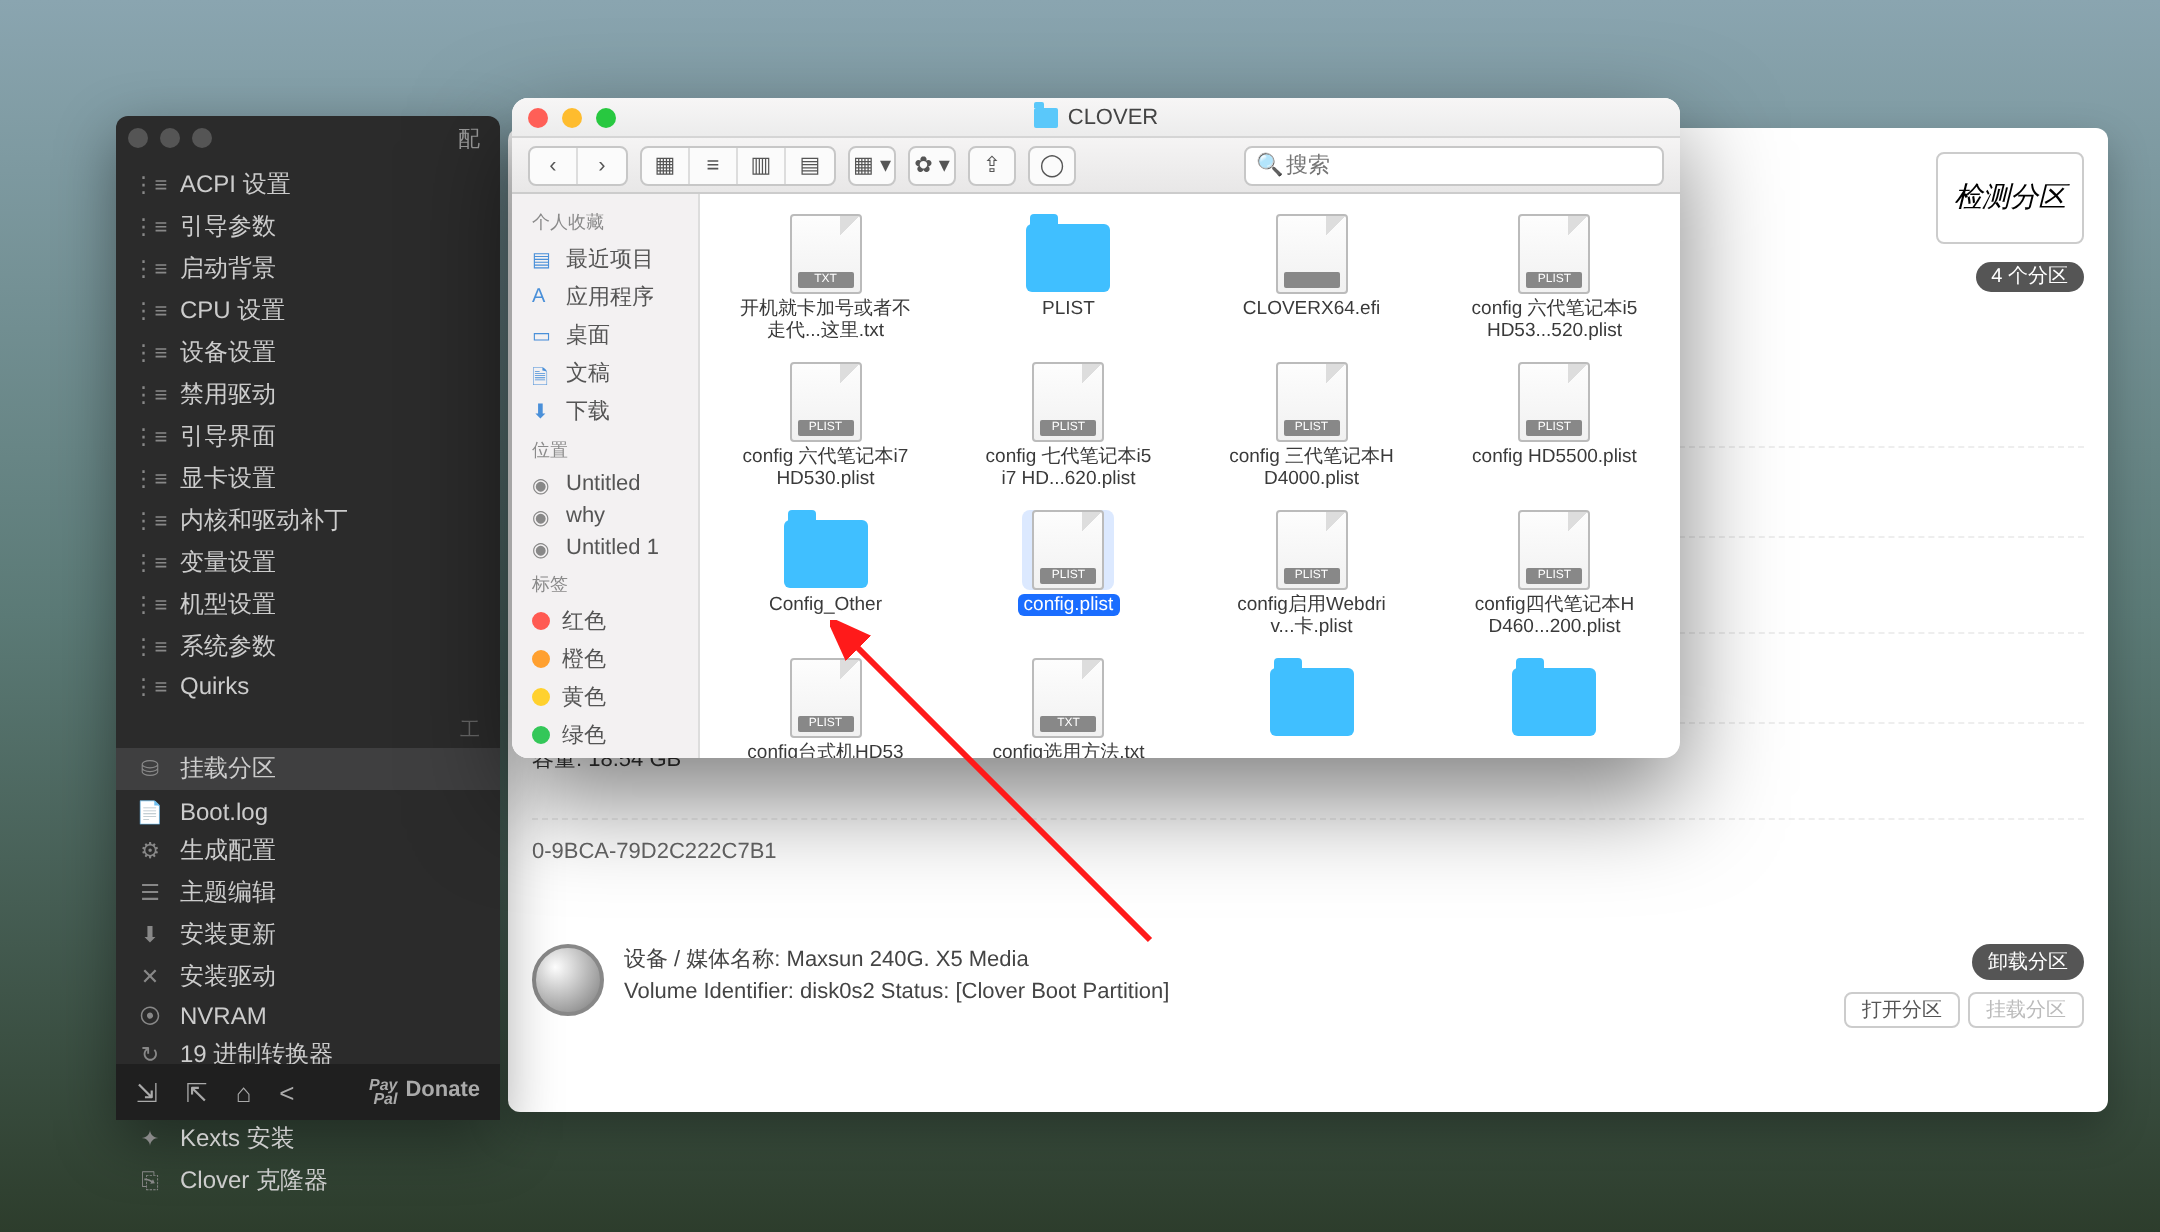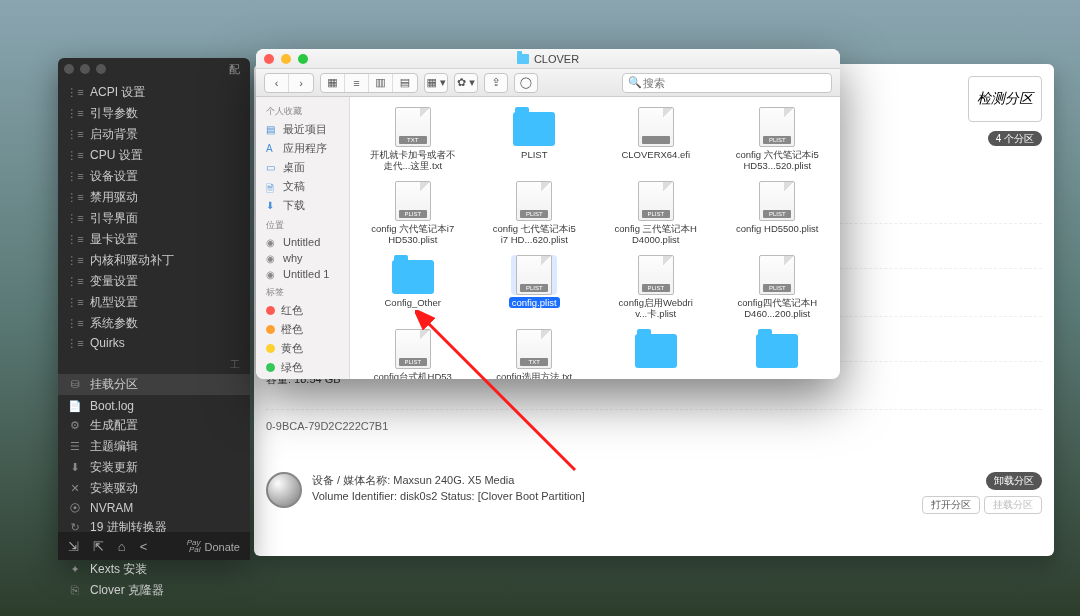--- a/index.html
+++ b/index.html
@@ -24,21 +24,21 @@
   padding: 2px 10px; color: #ccc; font-size: 12px; cursor: default;
 }
 .cc-item-icon { width: 14px; height: 14px; flex:0 0 14px; display:flex; align-items:center; justify-content:center; color:#888; font-size:11px;}
 .cc-section { color: #666; font-size: 10px; text-align:right; padding: 4px 10px 2px; }
 .cc-highlight { background: #3f3f40; }
 .cc-bottom {
   position:absolute; bottom:0; left:0; right:0; height: 28px;
   background:#1f1f1f; display:flex; align-items:center; gap:14px; padding:0 10px;
 }
 .cc-bottom-icon { color:#aaa; font-size:13px; cursor:pointer; }
-.cc-donate { margin-left:auto; color:#aaa; font-size:11px; display:flex; align-items:flex-end; gap:4px;}
+.cc-donate { margin-left:auto; color:#aaa; font-size:11px; display:flex; align-items:flex-start; gap:4px;font-weight:bold;}
 .cc-donate .pp { font-size:8px; line-height:7px; font-style:italic; text-align:right; }
 
 
 .info-panel {
   position:absolute; left: 254px; top: 64px; width: 800px; height: 492px;
   background: #fff; border-radius: 6px; box-shadow: 0 8px 20px rgba(0,0,0,0.25);
   padding: 12px;
 }
 .info-top { display:flex; justify-content:space-between; align-items:center; }
 .part-badge { background:#555; color:#fff; font-size:10px; padding:2px 8px; border-radius:10px; }

